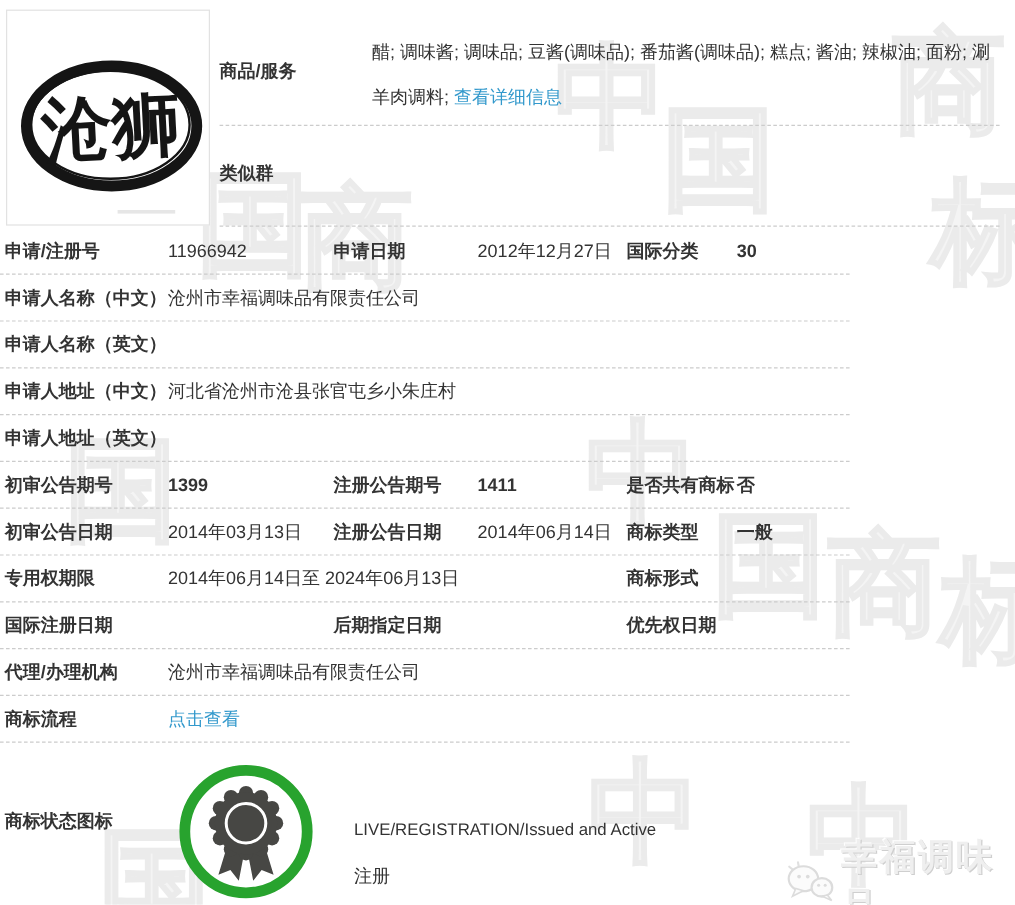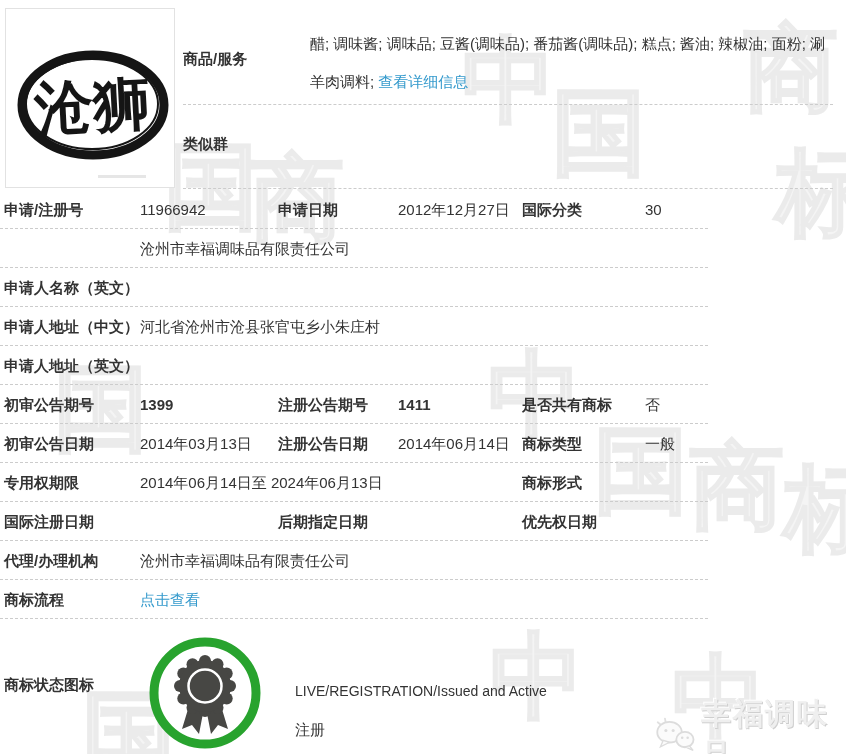--- a/index.html
+++ b/index.html
@@ -31,21 +31,21 @@
   .similar-label { position:absolute; left:0; top:30px; font-weight:bold;text-align:right; }
   .similar-value { position:absolute; left:117px; top:30px; }
   a.lnk { color:#3399cc; text-decoration:none; cursor:pointer;text-align:right; }
   
   .rows { position:absolute; left:0; top:190px; width:708px; z-index:2; }
   .trow { position:relative; height:39px; border-bottom:1px dashed #ccc; }
   .trow span, .trow a { position:absolute; top:0; line-height:39px; white-space:nowrap; }
   .lbl { font-weight:bold; }
   .p1 { left:4px; }  .v1 { left:140px; }
   .p2 { left:278px; } .v2 { left:398px; }
-  .p3 { left:522px; } .v3 { left:645px; }
+  .p3 { left:522px; } .v3 { left:614px;font-weight:bold; }
   .bv { font-weight:bold; }
   
   .status { position:absolute; left:0; top:630px; width:846px; height:124px; z-index:2; }
   .status-label { position:absolute; left:4px; top:45px; line-height:20px; font-weight:bold; }
   .badge { position:absolute; left:148px; top:6px; }
   .status-line1 { position:absolute; left:295px; top:53px; font-size:14px; }
   .status-line2 { position:absolute; left:295px; top:91px; }
   
   .brand {
     position:absolute; left:655px; top:694px; z-index:3;
@@ -100,20 +100,21 @@
     <div class="trow">
       <span class="lbl p1">申请/注册号</span>
       <span class="v1">11966942</span>
       <span class="lbl p2">申请日期</span>
       <span class="v2">2012年12月27日</span>
       <span class="lbl p3">国际分类</span>
       <span class="v3">30</span>
     </div>
 
     <div class="trow">
+      <span class="lbl p1">申请人名称（中文）</span>
       <span class="v1">沧州市幸福调味品有限责任公司</span>
     </div>
 
     <div class="trow">
       <span class="lbl p1">申请人名称（英文）</span>
       <span class="v1"></span>
     </div>
 
     <div class="trow">
       <span class="lbl p1">申请人地址（中文）</span>

